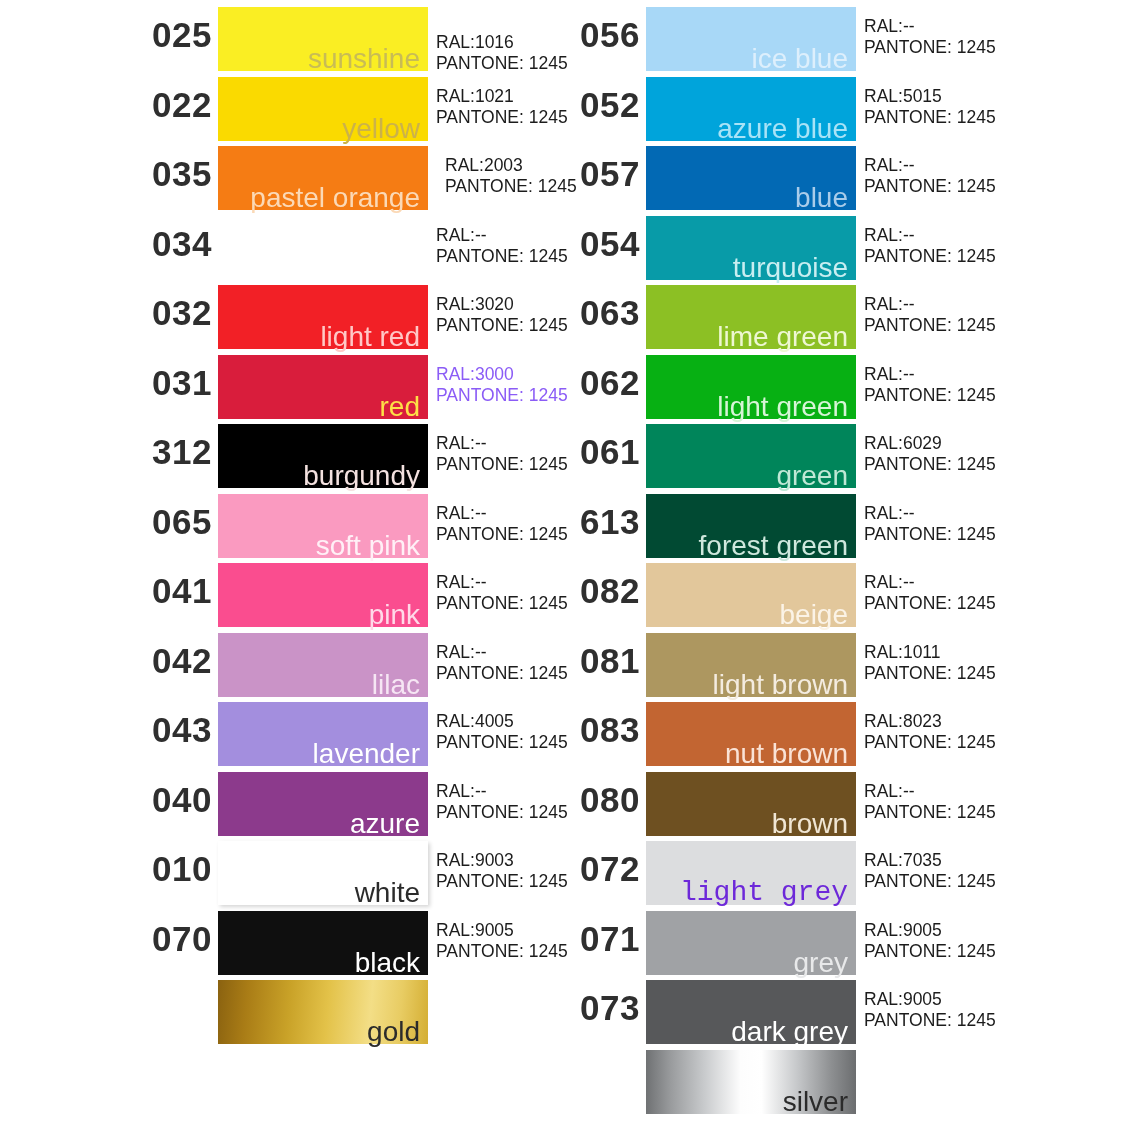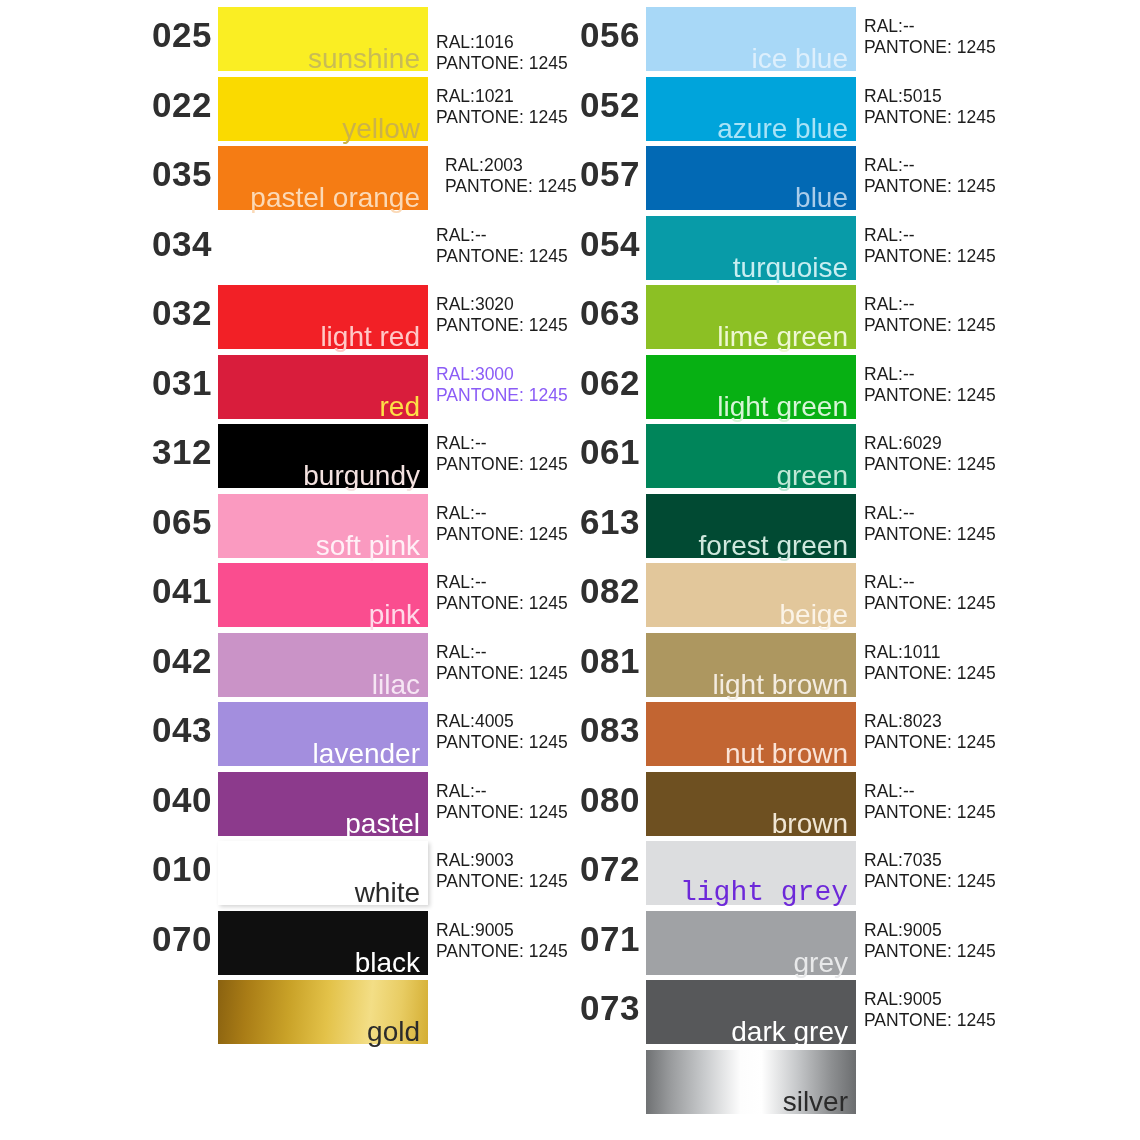--- a/index.html
+++ b/index.html
@@ -187,21 +187,21 @@
           <span class="chip-name" style="color: rgb(255, 255, 255);">lavender</span>
         </div>
         <div class="specs" style="color: rgb(28, 28, 28);">
           <span class="ral">RAL:4005</span>
           <span class="pantone">PANTONE: 1245</span>
         </div>
       </div>
       <div class="swatch-row">
         <div class="code">040</div>
         <div class="chip" style="background: rgb(140, 58, 140);">
-          <span class="chip-name" style="color: rgb(255, 255, 255);">pastel</span>
+          <span class="chip-name" style="color: rgb(255, 255, 255);">azure</span>
         </div>
         <div class="specs" style="color: rgb(28, 28, 28);">
           <span class="ral">RAL:--</span>
           <span class="pantone">PANTONE: 1245</span>
         </div>
       </div>
       <div class="swatch-row">
         <div class="code">010</div>
         <div class="chip" style="background: rgb(255, 255, 255); box-shadow: rgba(0, 0, 0, 0.17) 2px 2px 4px;">
           <span class="chip-name" style="color: rgb(43, 43, 43);">white</span>

